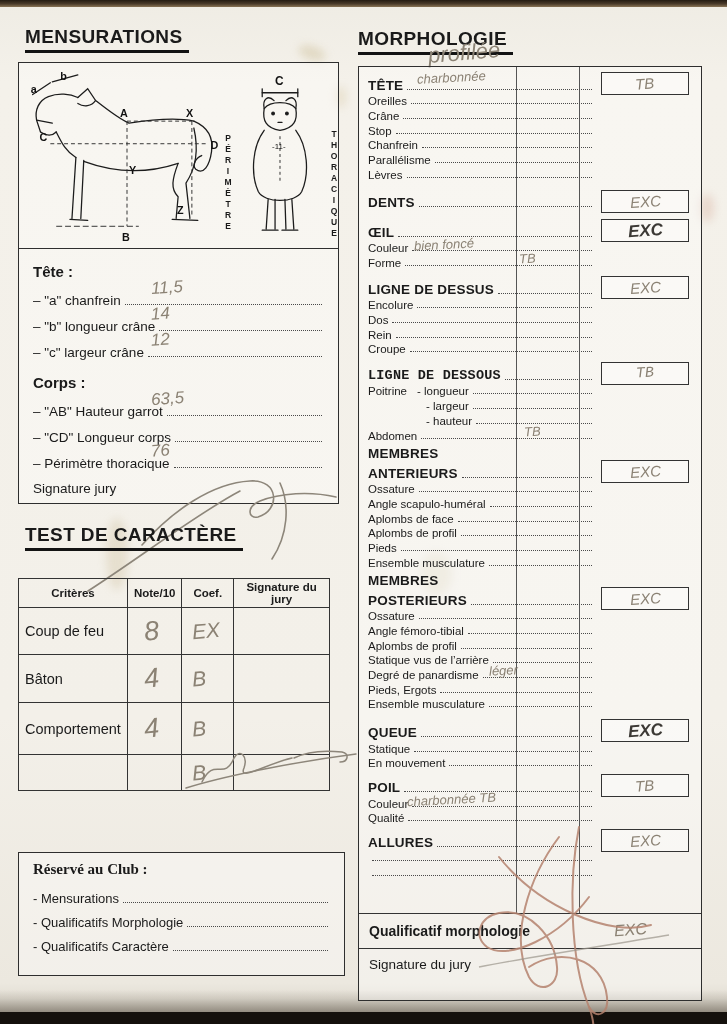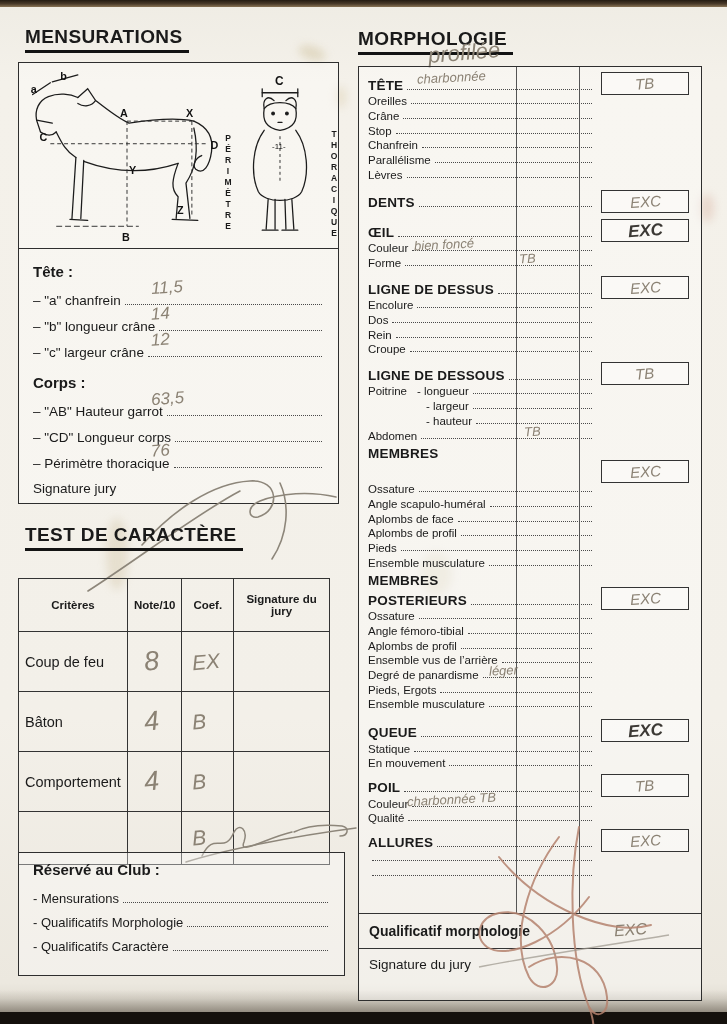--- a/index.html
+++ b/index.html
@@ -33,29 +33,29 @@
          font-size:8.5px;font-weight:700;letter-spacing:1px;color:#1a1a1a;}
   #mens-text{padding:8px 14px 0 14px;}
   .sec-head{font-size:15px;font-weight:700;margin:6px 0 2px 0;}
   .m-line{position:relative;display:flex;align-items:flex-end;height:26px;font-size:13.5px;}
   .m-val{position:absolute;left:118px;top:-4px;font-size:17px;transform:rotate(-4deg);}
   #sig-jury-row{position:relative;margin-top:10px;font-size:13.5px;}
   #mens-sig{position:absolute;left:95px;top:-28px;overflow:visible;}
   
   #test-title{left:25px;top:524px;}
   #test-table{position:absolute;left:18px;top:578px;width:312px;border-collapse:collapse;}
-  #test-table th,#test-table td{border:1.5px solid #333;padding:14px 6px;position:relative;}
+  #test-table th,#test-table td{border:1.5px solid #333;padding:2px 6px;position:relative;}
   #test-table th{font-size:11.5px;height:22px;}
   .crit-cell{font-size:14.5px;}
   .note-hand{font-size:27px;transform:rotate(-6deg);display:inline-block;margin-left:10px;}
   .coef-hand{font-size:21px;transform:rotate(-5deg);display:inline-block;margin-left:4px;}
   #test-sig-svg{position:absolute;left:-60px;bottom:0;overflow:visible;}
   
   #club-box{left:18px;top:852px;width:327px;height:124px;padding:8px 14px;box-sizing:border-box;}
-  #club-title{font-size:15px;font-weight:700;margin-bottom:4px;}
+  #club-title{font-size:15px;font-weight:700;margin-bottom:4px;font-family:Liberation Serif, serif;}
   .club-line{display:flex;align-items:flex-end;height:24px;font-size:13px;}
   
   #morpho-title{left:358px;top:28px;}
   #morpho-note{position:absolute;left:428px;top:40px;font-size:22px;transform:rotate(-5deg);}
   #morph-box{left:358px;top:66px;width:342px;height:933px;background:rgba(255,255,255,.35);}
   #morph-rows{position:relative;height:846px;overflow:hidden;padding-top:6px;box-sizing:border-box;}
   .vline{position:absolute;top:0;width:0;height:846px;border-left:1.3px solid #555;}
   #vline1{left:157px;} #vline2{left:220px;}
   .m-row{position:relative;height:14.7px;display:block;padding-left:9px;}
   .m-row.bold{height:19.5px;}
@@ -394,21 +394,21 @@
             <span class="m-label">Rein</span>
             <span class="dots"></span>
           </div>
         </div>
         <div class="m-row">
           <div class="m-line-area">
             <span class="m-label">Croupe</span>
             <span class="dots"></span>
           </div>
         </div>
-        <div class="m-row bold" style="margin-top: 8px;">
+        <div class="m-row bold" style="margin-top: 8px; font-family: Liberation Mono, monospace;">
           <div class="m-line-area">
             <span class="m-label">LIGNE DE DESSOUS</span>
             <span class="dots"></span>
           </div>
           <div class="grade-box">
             <span class="hand grade-hand">TB</span>
           </div>
         </div>
         <div class="m-row">
           <div class="m-line-area">
@@ -435,20 +435,24 @@
             <span class="dots"></span>
           </div>
           <span class="hand inline-hand" style="left: 165px;">TB</span>
         </div>
         <div class="m-row bold">
           <div class="m-line-area">
             <span class="m-label">MEMBRES</span>
           </div>
         </div>
         <div class="m-row bold">
+          <div class="m-line-area">
+            <span class="m-label">ANTERIEURS</span>
+            <span class="dots"></span>
+          </div>
           <div class="grade-box">
             <span class="hand grade-hand">EXC</span>
           </div>
         </div>
         <div class="m-row">
           <div class="m-line-area">
             <span class="m-label">Ossature</span>
             <span class="dots"></span>
           </div>
         </div>
@@ -509,21 +513,21 @@
           </div>
         </div>
         <div class="m-row">
           <div class="m-line-area">
             <span class="m-label">Aplombs de profil</span>
             <span class="dots"></span>
           </div>
         </div>
         <div class="m-row">
           <div class="m-line-area">
-            <span class="m-label">Ensemble vus de l’arrière</span>
+            <span class="m-label">Statique vus de l’arrière</span>
             <span class="dots"></span>
           </div>
         </div>
         <div class="m-row">
           <div class="m-line-area">
             <span class="m-label">Degré de panardisme</span>
             <span class="dots"></span>
           </div>
           <span class="hand inline-hand" style="left: 130px;">léger</span>
         </div>

